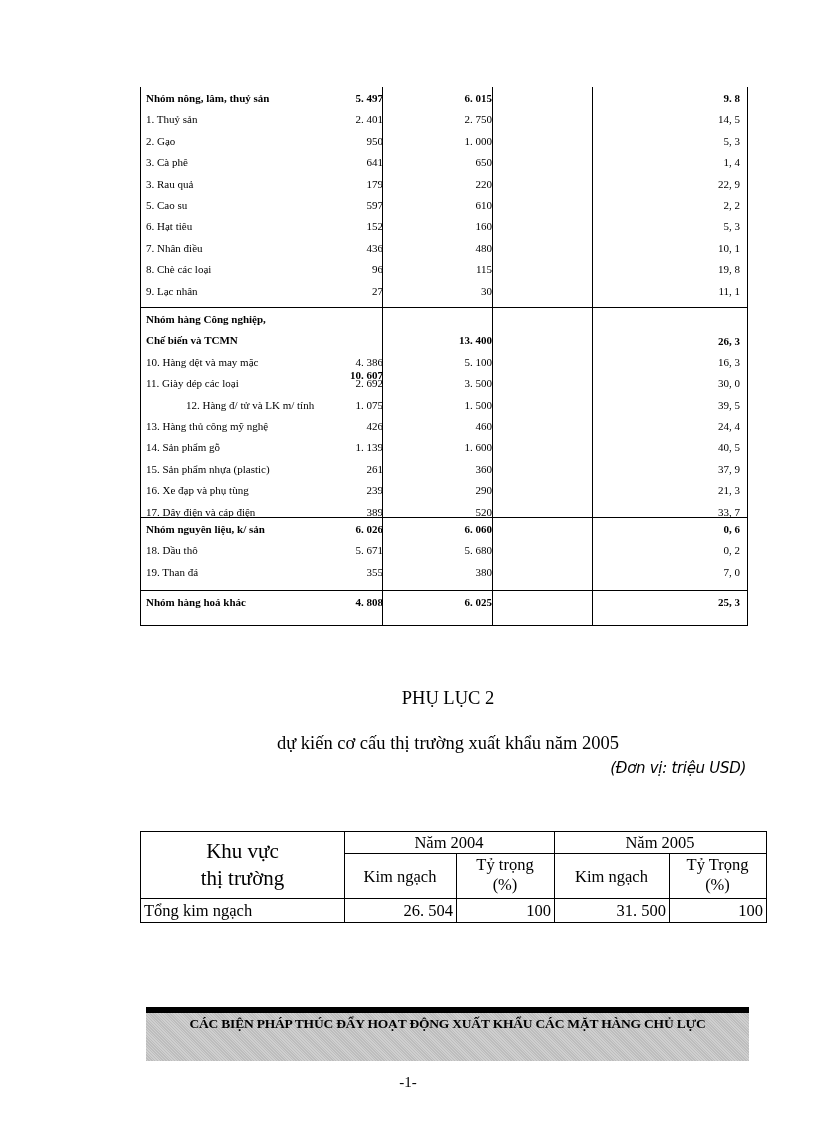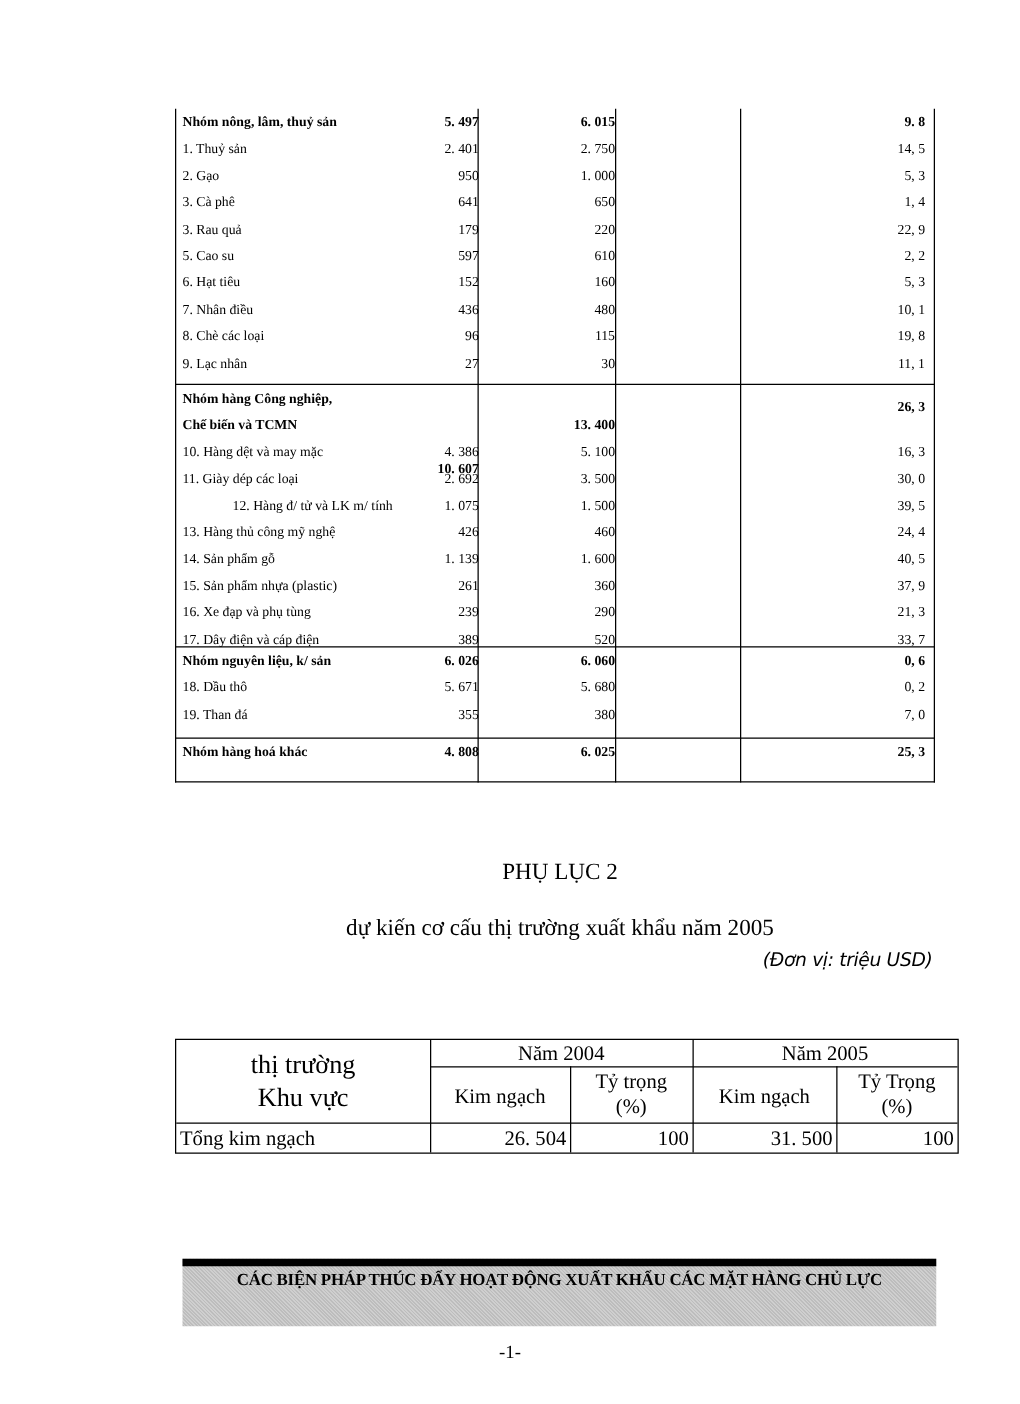--- a/index.html
+++ b/index.html
@@ -112,21 +112,21 @@
         <span class="c0">9. Lạc nhân</span>
         <span class="c1">27</span>
         <span class="c2">30</span>
         <span class="c3">11, 1</span>
       </div>
       <div class="r b" style="top: 222px;">
         <span class="c0">Nhóm hàng Công nghiệp,</span>
         <span class="c0" style="top: 21.4px;">Chế biến và TCMN</span>
         <span class="c1" style="top: 21.4px; margin-top: 35px;">10. 607</span>
         <span class="c2" style="top: 21.4px;">13. 400</span>
-        <span class="c3" style="top: 7px;">26, 3</span>
+        <span class="c3" style="top: 22px;">26, 3</span>
       </div>
       <div class="r" style="top: 264.8px;">
         <span class="c0">10. Hàng dệt và may mặc</span>
         <span class="c1">4. 386</span>
         <span class="c2">5. 100</span>
         <span class="c3">16, 3</span>
       </div>
       <div class="r" style="top: 286.2px;">
         <span class="c0">11. Giày dép các loại</span>
         <span class="c1">2. 692</span>
@@ -202,22 +202,22 @@
 
 <div id="t2" class="abs">
   <div class="vl" style="left:203px; top:0; height:90px"></div>
   <div class="vl" style="left:315px; top:21px; height:69px"></div>
   <div class="vl" style="left:413px; top:0; height:90px"></div>
   <div class="vl" style="left:528px; top:21px; height:69px"></div>
   <div class="hl" style="left:203px; right:0; top:21px"></div>
   <div class="hl" style="left:0; right:0; top:66px"></div>
 
   <div class="cell" style="left:0; width:203px; top:6px; font-size:21px; line-height:27px;">
+    <div>Khu vực</div>
     <div>thị trường</div>
-    <div>Khu vực</div>
   </div>
   <div class="cell" style="left:203px; width:210px; top:1px;">Năm 2004</div>
   <div class="cell" style="left:413px; width:212px; top:1px;">Năm 2005</div>
   <div class="cell" style="left:203px; width:112px; top:35px;">Kim ngạch</div>
   <div class="cell" style="left:315px; width:98px; top:23px;">
     <div>Tỷ trọng</div>
     <div>(%)</div>
   </div>
   <div class="cell" style="left:413px; width:115px; top:35px;">Kim ngạch</div>
   <div class="cell" style="left:528px; width:97px; top:23px;">

